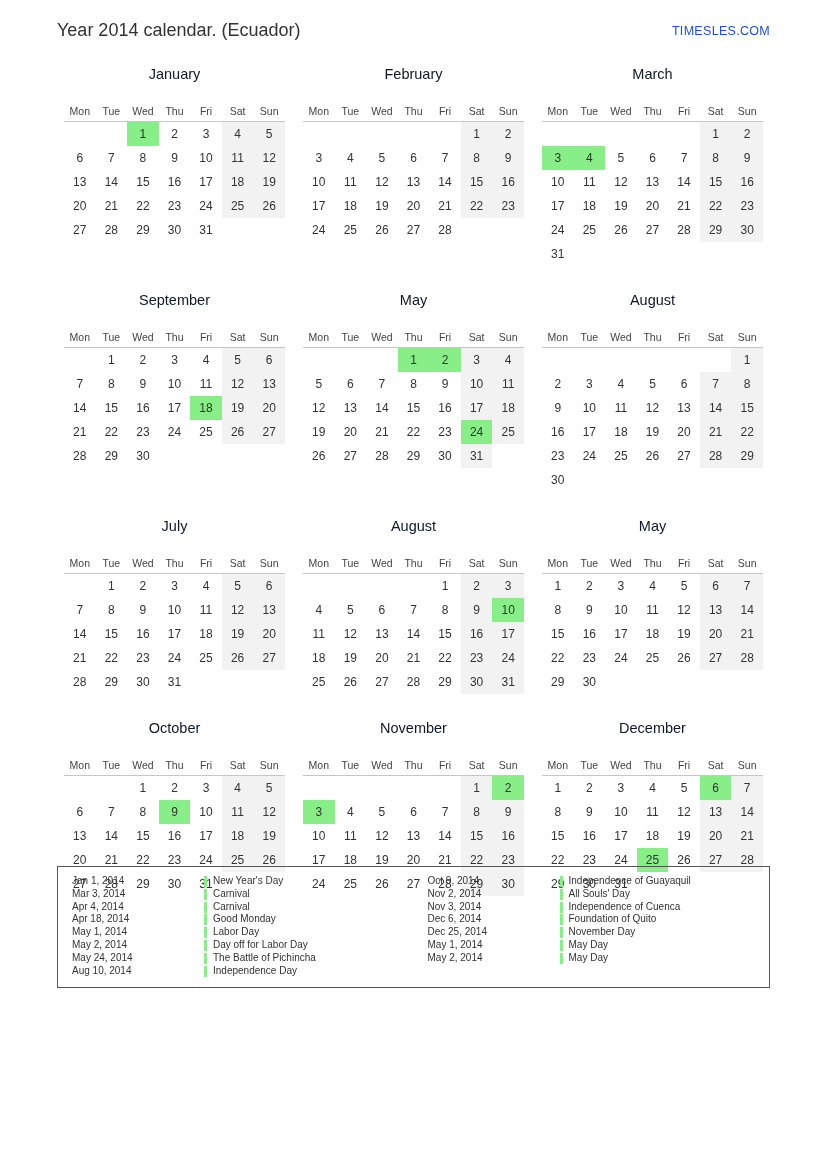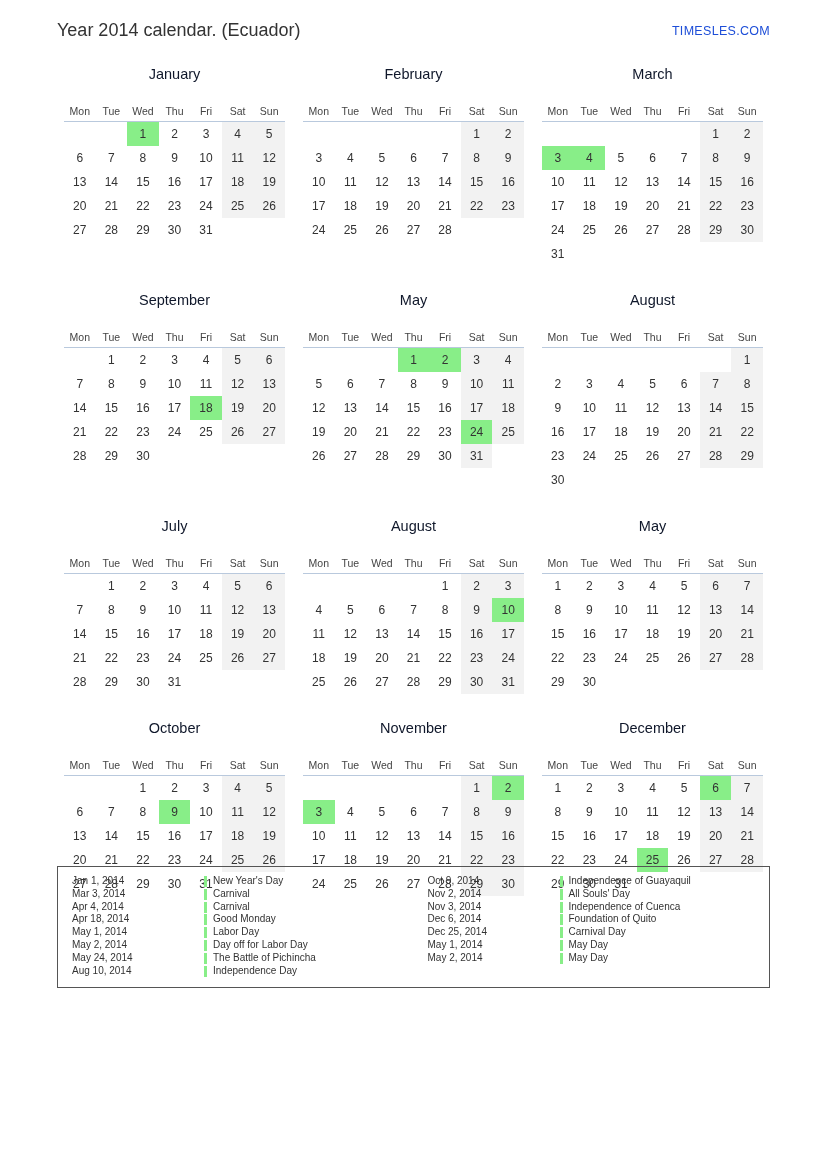--- a/index.html
+++ b/index.html
@@ -961,20 +961,20 @@
           <div class="legend-date">Dec 6, 2014</div>
           <div class="legend-date">Dec 25, 2014</div>
           <div class="legend-date">May 1, 2014</div>
           <div class="legend-date">May 2, 2014</div>
         </div>
       <div class="legend-names">
           <div class="legend-name">Independence of Guayaquil</div>
           <div class="legend-name">All Souls' Day</div>
           <div class="legend-name">Independence of Cuenca</div>
           <div class="legend-name">Foundation of Quito</div>
-          <div class="legend-name">Carnival Day</div>
+          <div class="legend-name">November Day</div>
           <div class="legend-name">May Day</div>
           <div class="legend-name">May Day</div>
         </div>
     </div>
   </div>
 
 </div>
 
 </body></html>

